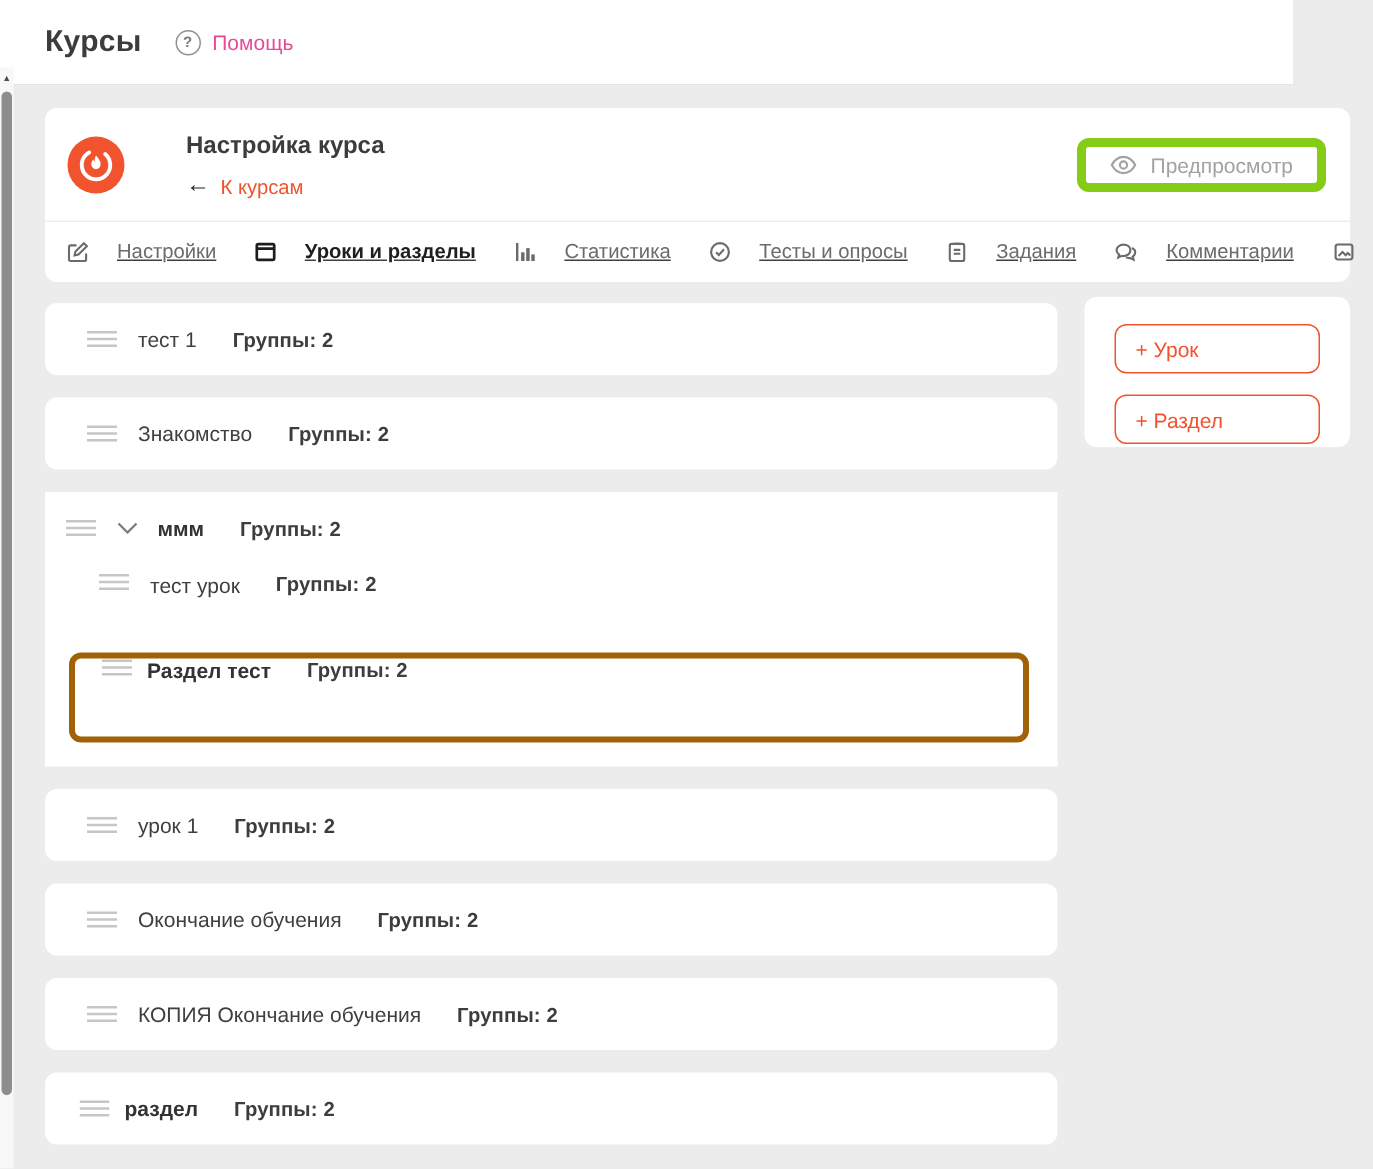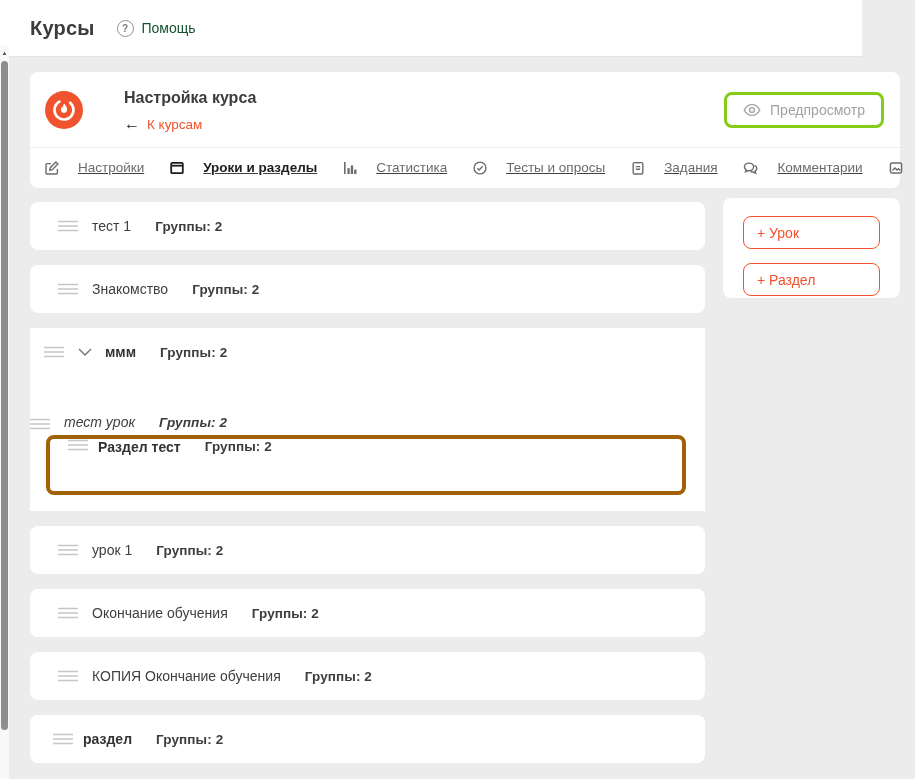--- a/index.html
+++ b/index.html
@@ -17,21 +17,21 @@
     background:#fff; border-bottom:1px solid #e4e4e4;
     display:flex; align-items:center; padding-left:30px; z-index:5;
   }
   .page-title { font-size:20px; font-weight:700; color:#3c3c3c; letter-spacing:.2px; }
   .help { display:flex; align-items:center; margin-left:22px; cursor:pointer; }
   .help-circle {
     width:17px; height:17px; border:1.4px solid #909090; border-radius:50%;
     display:flex; align-items:center; justify-content:center;
     font-size:10px; color:#7c7c7c; font-weight:700;
   }
-  .help-label { margin-left:8px; font-size:14px; color:#14532d; }
+  .help-label { margin-left:8px; font-size:14px; color:#ec4899; }
   
   .scrollbar {
     position:absolute; left:0; top:45px; width:9px; height:734px;
     background:#f8f8f8; z-index:6;
   }
   .scroll-arrow {
     display:block; width:9px; text-align:center; font-size:6px; color:#4c4c4c;
     margin-top:4px; line-height:8px;
   }
   .scroll-thumb {
@@ -44,21 +44,21 @@
     background:#fff; border-radius:8px; z-index:2;text-decoration:underline;
   }
   .course-head { position:relative; height:75px; }
   .logo { position:absolute; left:14px; top:18px; width:40px; height:40px; }
   .course-name { position:absolute; left:94px; top:17px; font-size:16px; font-weight:700; color:#3c3c3c; }
   .back-link { position:absolute; left:94px; top:44px; display:flex; align-items:center; cursor:pointer; }
   .back-arrow { font-size:16px; color:#222; margin-right:7px; line-height:16px; }
   .back-text { font-size:13.5px; color:#f0532d; }
   .preview-btn {
     position:absolute; right:16px; top:20px; height:36px;
-    border:3px solid #84cc16; border-radius:8px; background:#fff;
+    border:6px solid #84cc16; border-radius:8px; background:#fff;
     display:flex; align-items:center; padding:0 16px; gap:9px;
     font-size:14px; color:#a2a2a2; cursor:pointer; font-family:inherit;
   }
   
   .tabs {
     height:41px; border-top:1px solid #ededed;
     display:flex; align-items:center; padding:0 14px; gap:25px;
   }
   .tab { display:flex; align-items:flex-start; gap:18px; color:#6b6b6b; font-size:13.5px; cursor:pointer; white-space:nowrap; }
   .tab svg { flex:0 0 auto; }
@@ -70,21 +70,21 @@
     display:flex; align-items:center; padding-left:28px; margin-bottom:15px;
     cursor:pointer;
   }
   .handle { display:flex; align-items:center; margin-right:14px; cursor:grab; }
   .row-title { font-size:14px; color:#3f3f3f; }
   .row-title.bold { font-weight:700; color:#333; }
   .row-groups { font-size:13.5px; font-weight:700; color:#3d3d3d; margin-left:24px; letter-spacing:.1px; }
   .group-card { background:#fff; border-radius:0; margin-bottom:15px; padding-bottom:16px; }
   .group-header { height:48px; display:flex; align-items:center; padding-left:14px; cursor:pointer; }
   .chevron { display:flex; align-items:center; margin-right:13px; cursor:pointer; }
-  .child-row { height:48px; margin-top:6px; display:flex; align-items:flex-end; cursor:pointer;font-style:italic; }
+  .child-row { height:48px; margin-top:6px; display:flex; align-items:flex-start; padding-left:36px; cursor:pointer; }
   .child-box {
     height:60px; margin:5px 19px 0 16px; border:4px solid #a16207; border-radius:8px;
     display:flex; align-items:flex-start; padding-left:18px; cursor:pointer;
   }
   .child-box .handle, .section-row .handle { margin-right:10px; }
   .section-row { padding-left:23px; }
   
   .side-panel {
     position:absolute; left:723px; top:198px; width:177px; height:100px;
     background:#fff; border-radius:8px; padding:18px 20px; z-index:2;

